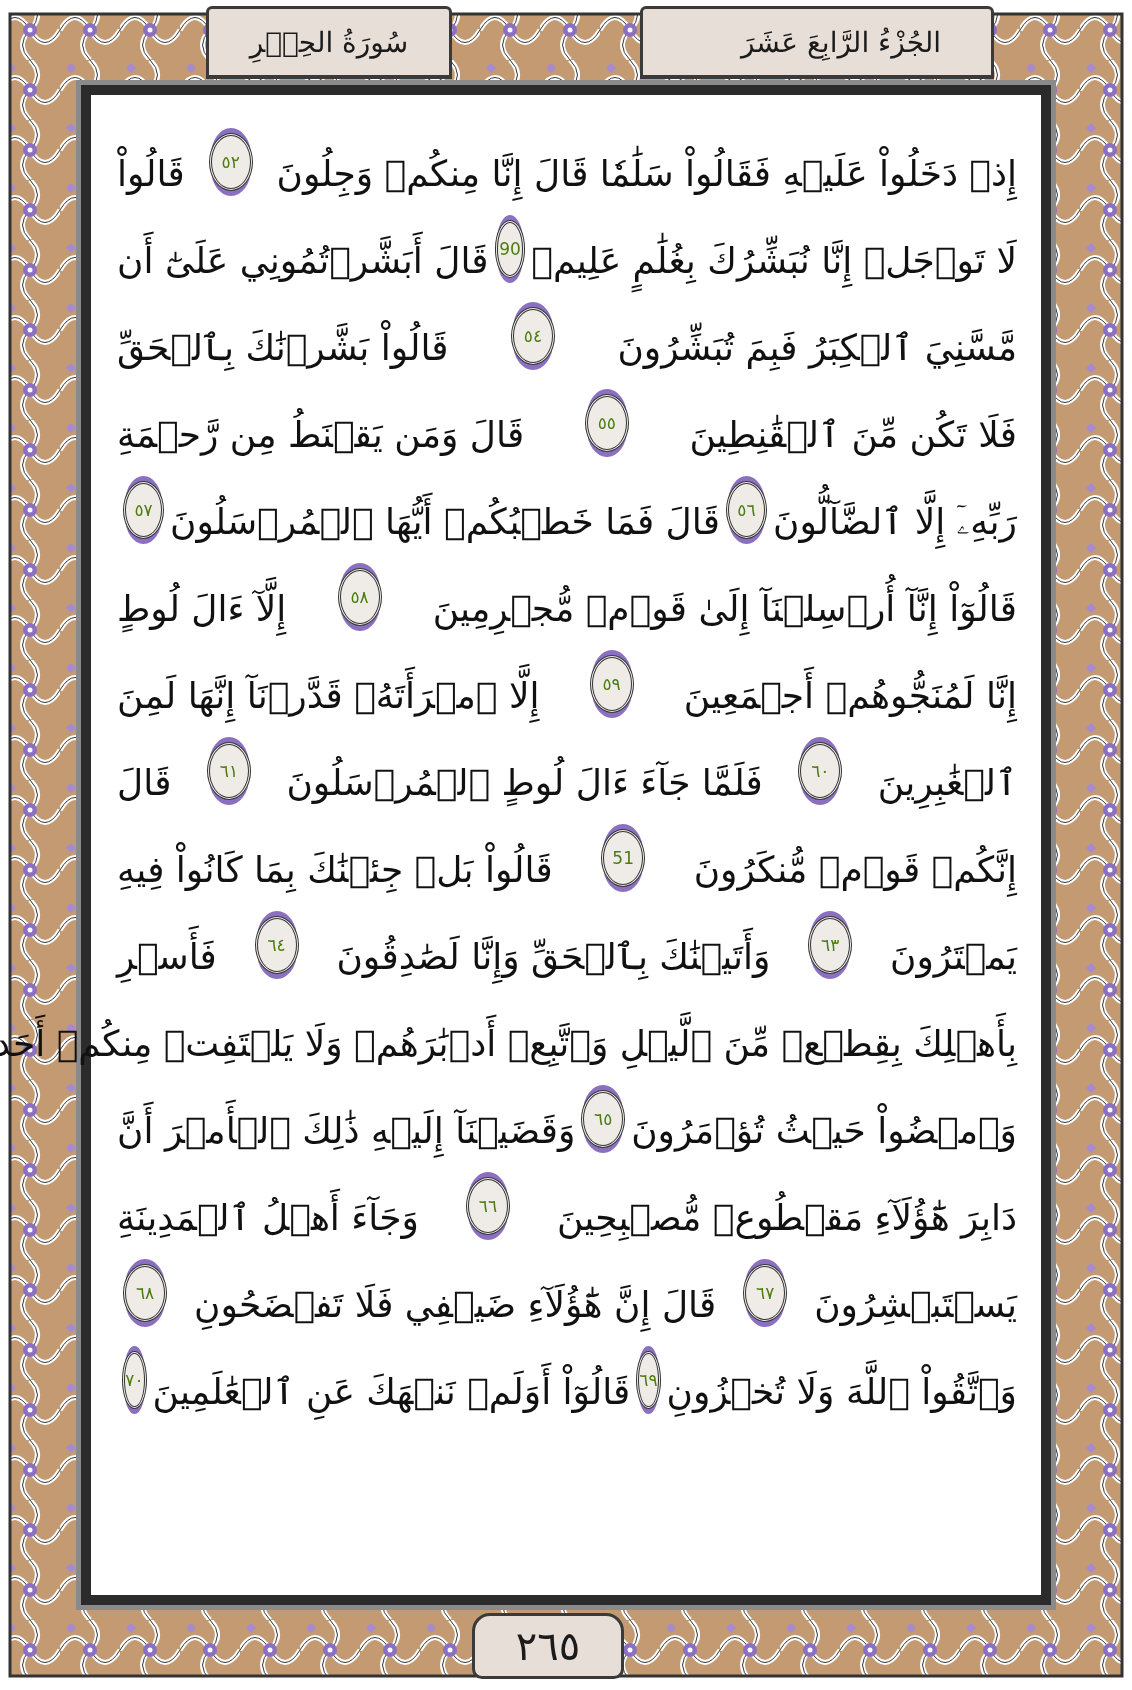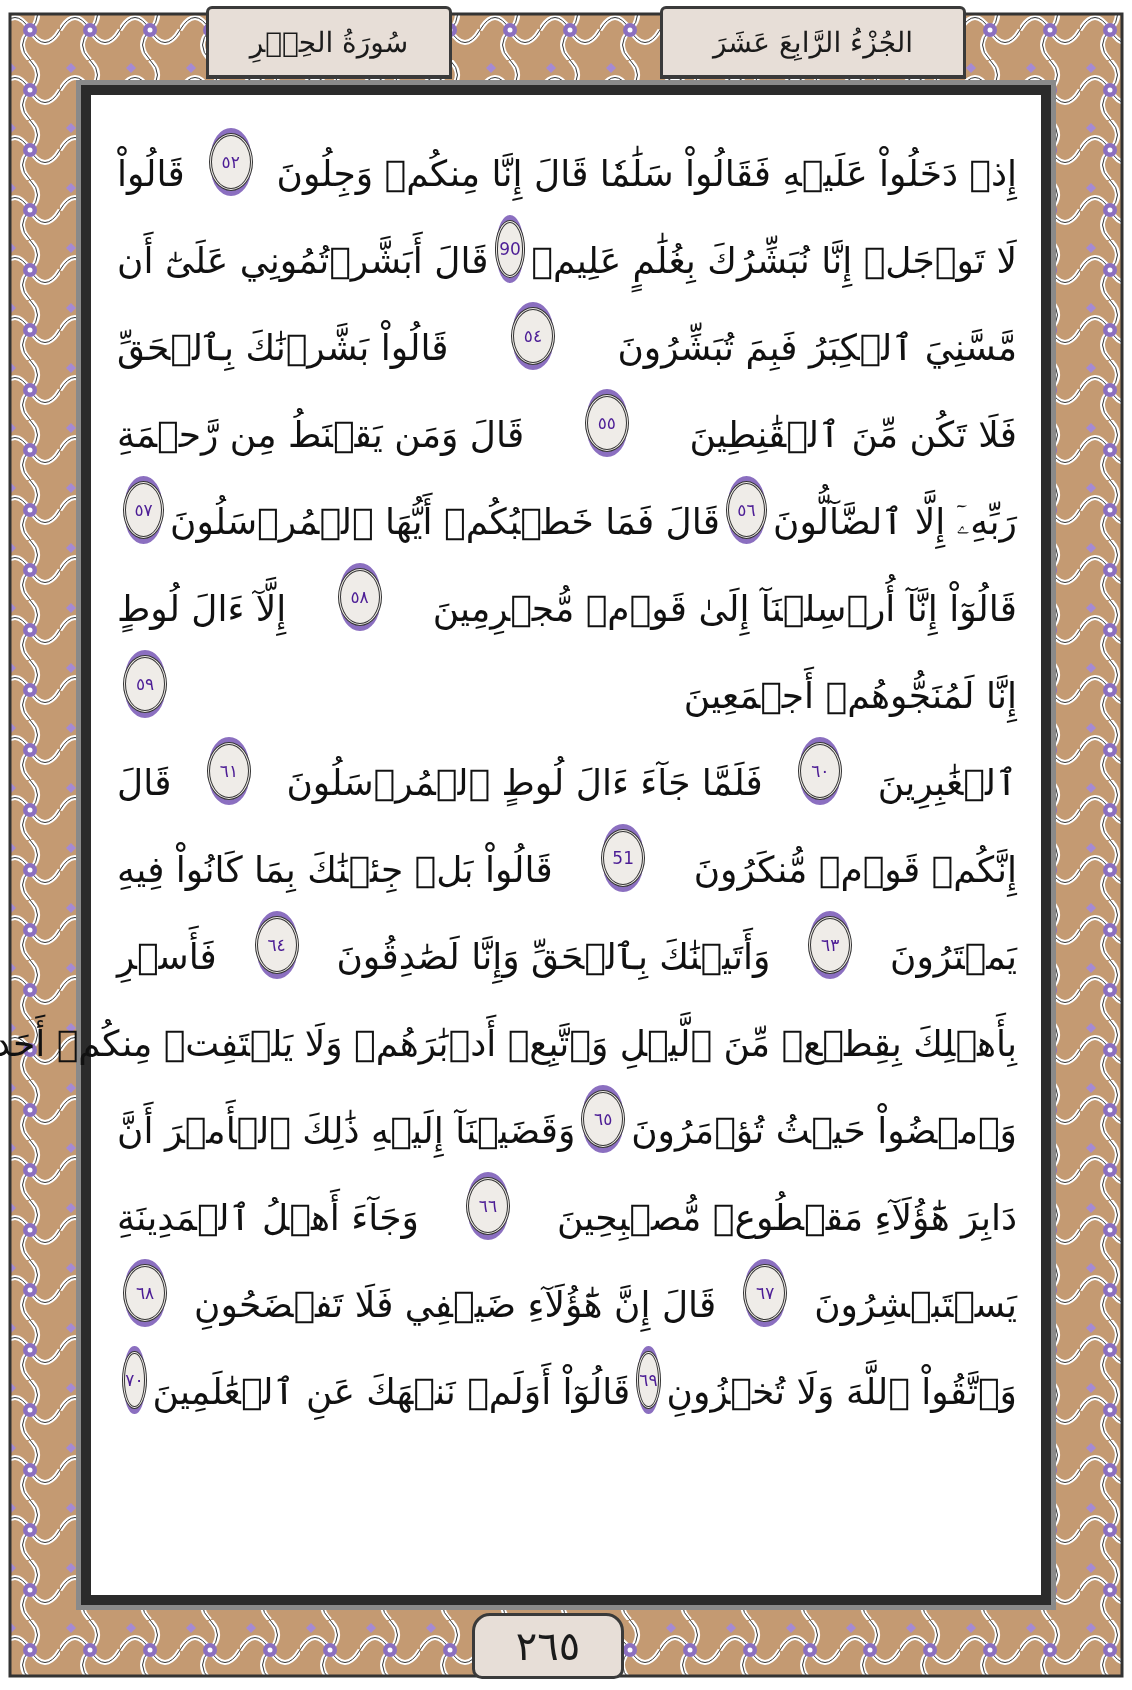--- a/index.html
+++ b/index.html
@@ -1,28 +1,28 @@
 <!DOCTYPE html>
 <html><head>
 <meta charset="utf-8">
 <style>
   html,body{margin:0;padding:0;background:#ffffff;}
   body{width:1132px;height:1690px;position:relative;overflow:hidden;font-family:"DejaVu Sans",sans-serif;}
   .frame-bg{position:absolute;left:0;top:0;width:1132px;height:1690px;}
   .header-bar{position:absolute;top:6px;height:66px;background:#e7ded7;border:3px solid #3a3a3a;border-bottom-width:4px;display:flex;align-items:center;justify-content:center;}
-  .header-bar.right{left:660px;width:300px;border-radius:6px 6px 0 0;}
+  .header-bar.right{left:640px;width:300px;border-radius:6px 6px 0 0;padding-left:48px;}
   .header-bar.left{left:206px;width:240px;border-radius:6px 6px 0 0;}
   .header-text{direction:rtl;font-family:"DejaVu Serif",serif;font-size:28px;color:#1b1b1b;letter-spacing:0;}
   .panel-outer{position:absolute;left:76px;top:80px;width:980px;height:1530px;background:#8a8a8a;}
   .panel-dark{position:absolute;left:81px;top:85px;width:970px;height:1520px;background:#2b2b2b;}
   .panel{position:absolute;left:91px;top:95px;width:950px;height:1500px;background:#ffffff;}
   .lines{position:absolute;left:117px;top:118px;width:900px;}
   .line{direction:rtl;height:87px;display:flex;align-items:center;justify-content:space-between;font-family:"DejaVu Sans",sans-serif;font-size:36px;color:#111;white-space:nowrap;}
   .seg{display:inline-block;margin-top:24px;}
-  .medallion{display:inline-flex;align-items:center;justify-content:center;width:38px;height:52px;border-radius:50%;background:#efece8;border:3px double #333;box-shadow:0 -7px 0 -2px #8b6fc0,0 7px 0 -2px #8b6fc0;font-size:17px;color:#4c1d95;margin:0 6px;direction:rtl;}
+  .medallion{display:inline-flex;align-items:center;justify-content:center;width:38px;height:52px;border-radius:50%;background:#efece8;border:3px double #333;box-shadow:0 -7px 0 -2px #8b6fc0,0 7px 0 -2px #8b6fc0;font-size:17px;color:#4d7c0f;margin:0 6px;direction:rtl;}
   .page-badge{position:absolute;left:472px;top:1613px;width:146px;height:60px;background:#e7ded7;border:3px solid #3a3a3a;border-radius:18px 18px 10px 10px;display:flex;align-items:center;justify-content:center;}
   .page-num{font-family:"DejaVu Sans",sans-serif;font-size:40px;color:#1b1b1b;direction:rtl;}
 </style>
 </head>
 <body>
 
 <svg class="frame-bg" width="1132" height="1690" viewBox="0 0 1132 1690" xmlns="http://www.w3.org/2000/svg">
   <defs>
     <pattern id="orn" x="0" y="0" width="60" height="60" patternUnits="userSpaceOnUse">
       <rect width="60" height="60" fill="#c49a72"></rect>
@@ -77,20 +77,21 @@
       <span class="medallion">٥٧</span>
     </div>
     <div class="line">
       <span class="seg">قَالُوٓاْ إِنَّآ أُرۡسِلۡنَآ إِلَىٰ قَوۡمٖ مُّجۡرِمِينَ</span>
       <span class="medallion">٥٨</span>
       <span class="seg">إِلَّآ ءَالَ لُوطٍ</span>
     </div>
     <div class="line">
       <span class="seg">إِنَّا لَمُنَجُّوهُمۡ أَجۡمَعِينَ</span>
       <span class="medallion">٥٩</span>
+      <span class="seg">إِلَّا ٱمۡرَأَتَهُۥ قَدَّرۡنَآ إِنَّهَا لَمِنَ</span>
     </div>
     <div class="line">
       <span class="seg">ٱلۡغَٰبِرِينَ</span>
       <span class="medallion">٦٠</span>
       <span class="seg">فَلَمَّا جَآءَ ءَالَ لُوطٍ ٱلۡمُرۡسَلُونَ</span>
       <span class="medallion">٦١</span>
       <span class="seg">قَالَ</span>
     </div>
     <div class="line">
       <span class="seg">إِنَّكُمۡ قَوۡمٞ مُّنكَرُونَ</span>

